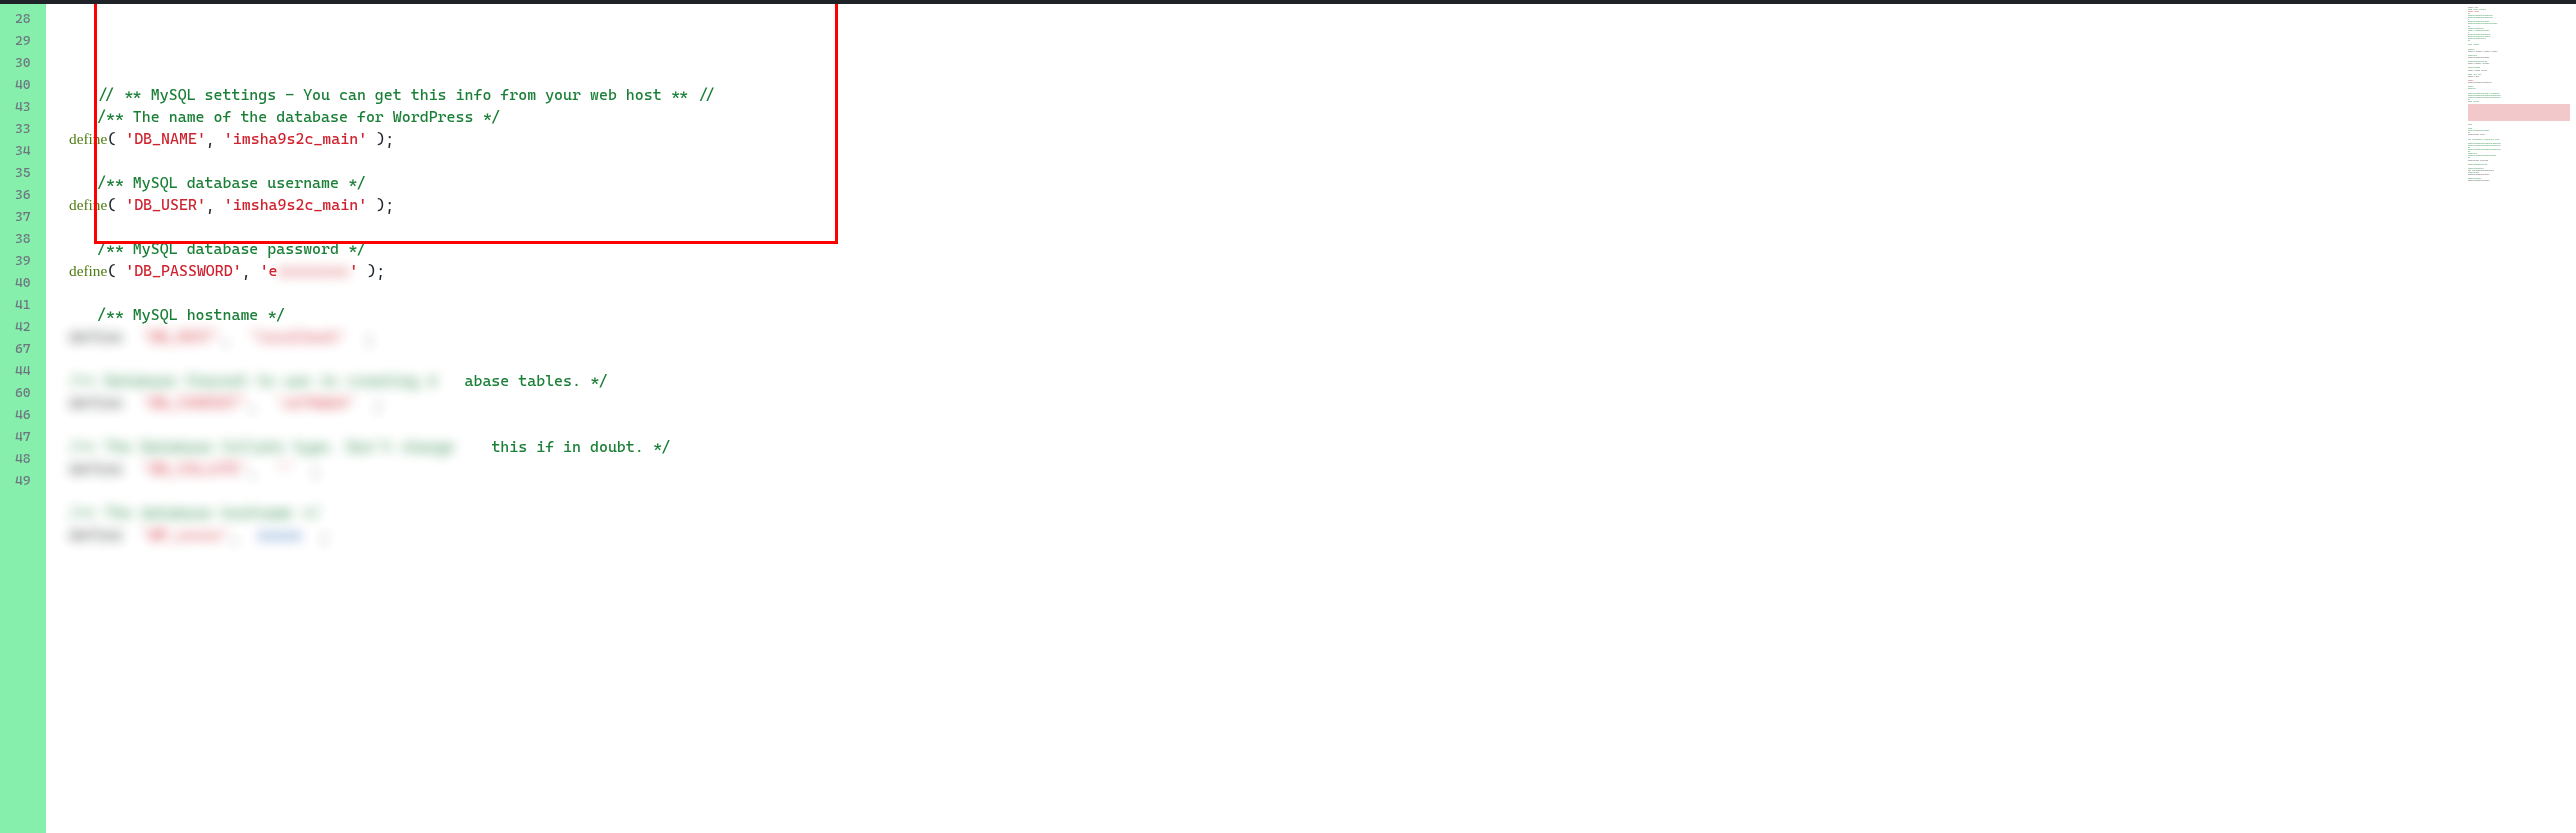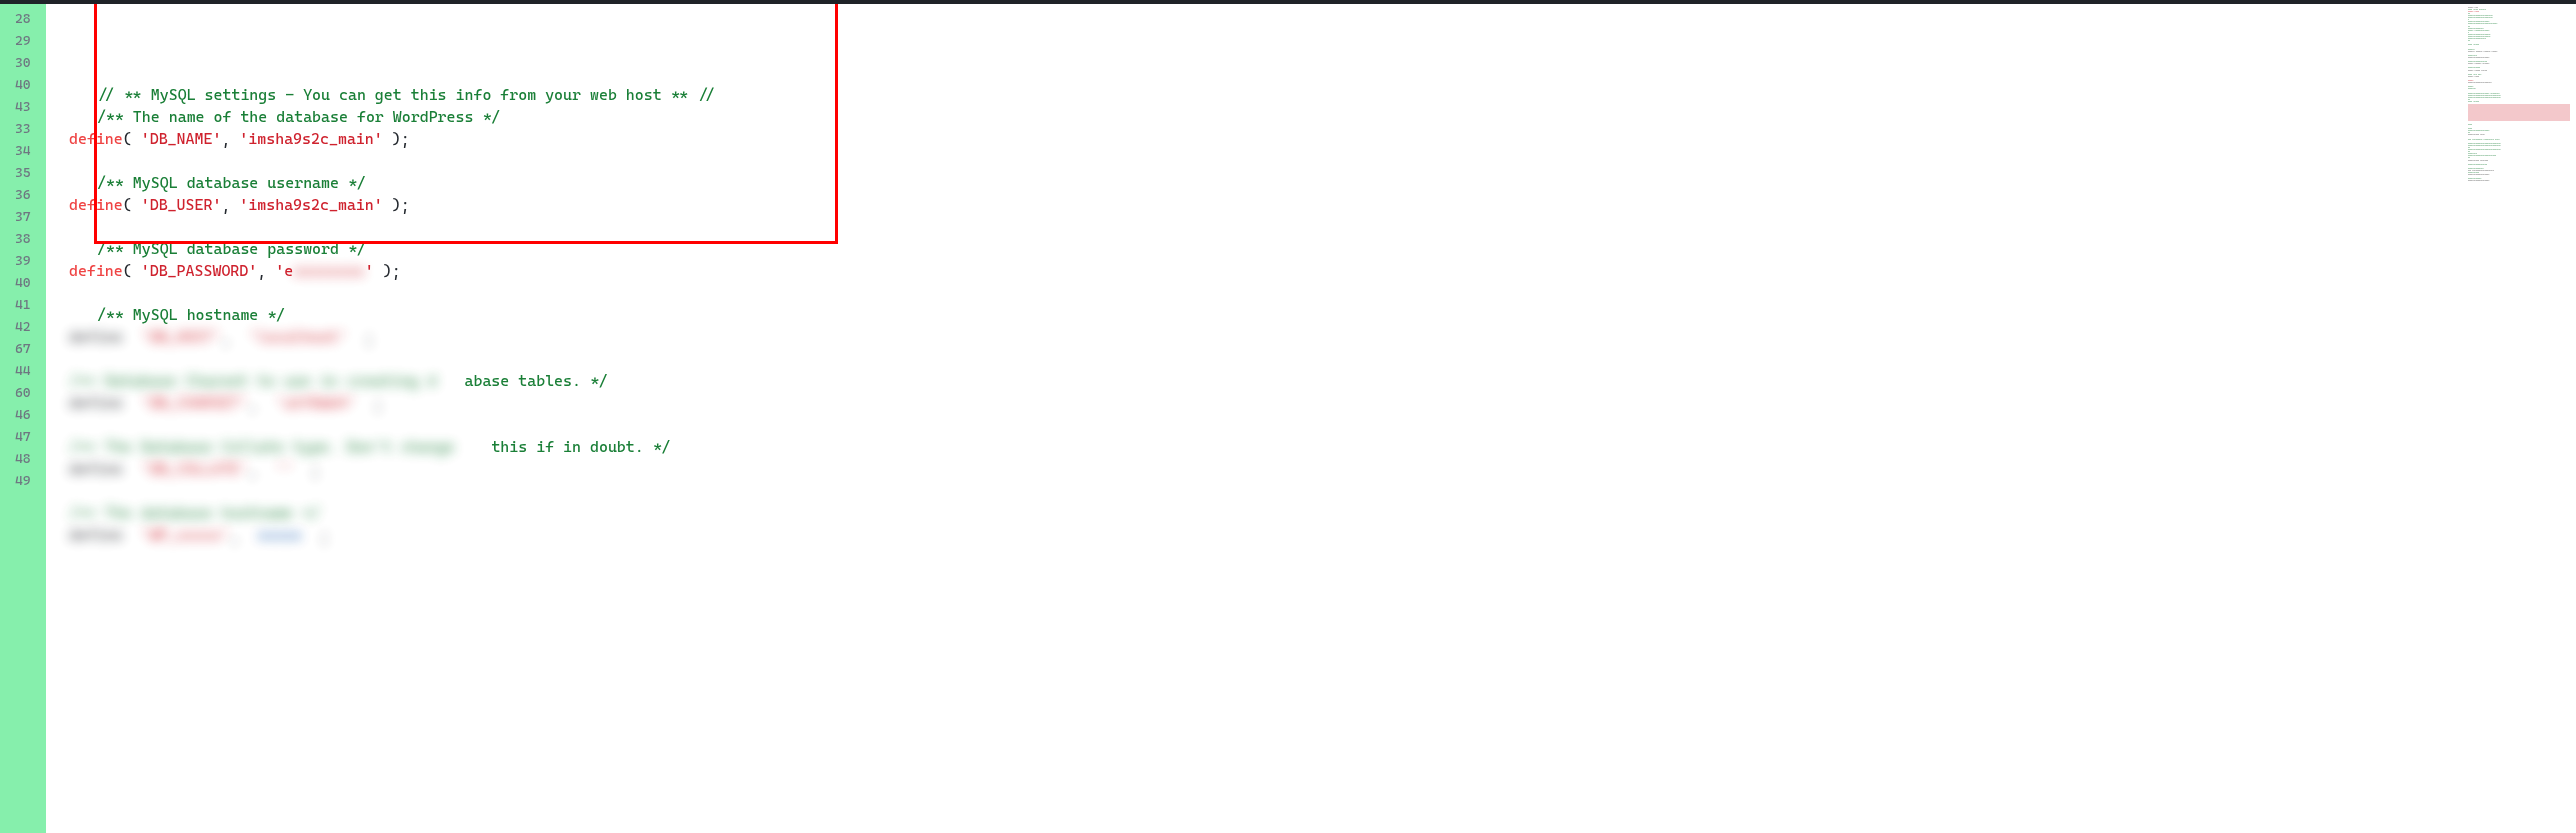--- a/index.html
+++ b/index.html
@@ -36,21 +36,21 @@
       padding: 7.6px 0;
       position: relative;
       white-space: pre;
     }
     .code-line {
       line-height: 22px;
       height: 22px;
       padding-left: 23px;
     }
     .tok-comment { color: #1a7f37; margin-left: 28px; }
-    .tok-func { color: #ef4444; }
+    .tok-func { color: #4d7c0f; font-family: Liberation Serif, serif; }
     .tok-string { color: #cf222e; text-align: right; }
     .tok-punct { color: #24292f; }
     .highlight-box {
       position: absolute;
       border: 3.8px solid #ff0000;
       pointer-events: none;
       left: 48px;
       top: 0px;
       width: 744px;
       height: 244px;

